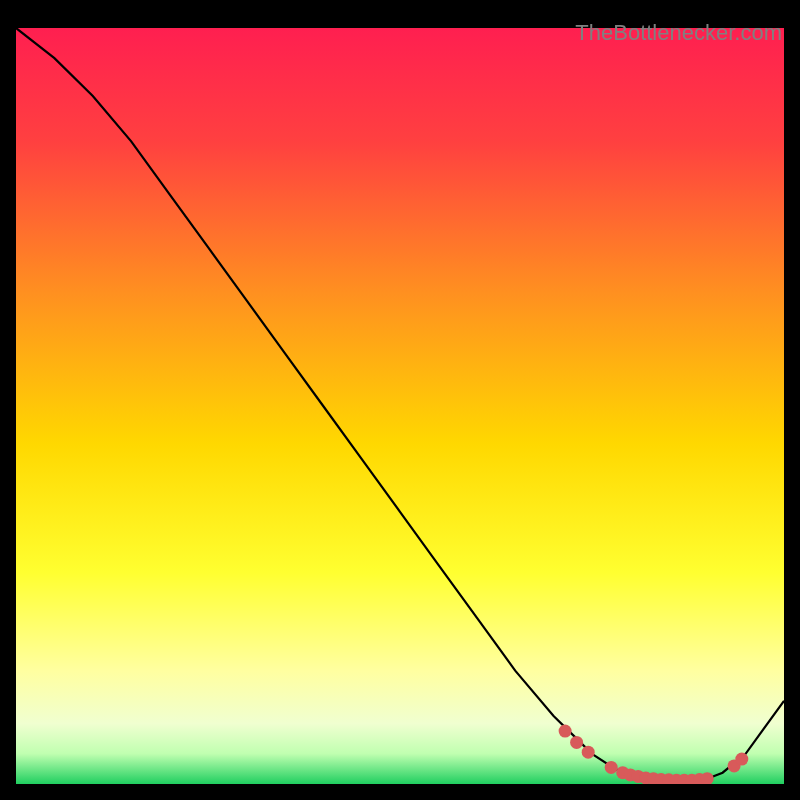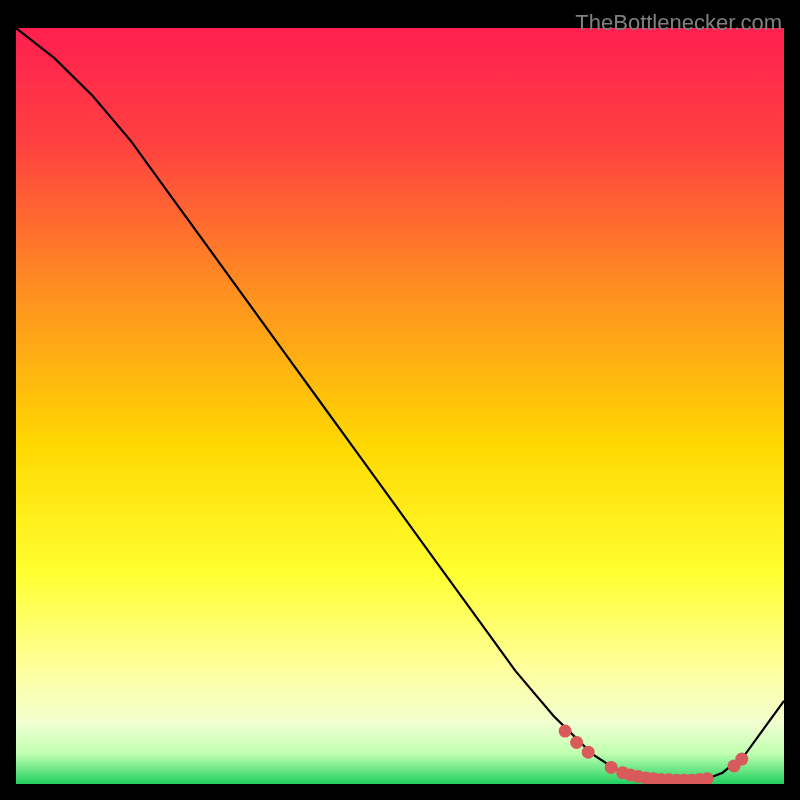--- a/index.html
+++ b/index.html
@@ -6,21 +6,21 @@
     margin: 0;
     padding: 0;
     background: #000;
     width: 800px;
     height: 800px;
     position: relative;
     font-family: Arial, sans-serif;
   }
   .watermark {
     position: absolute;
-    top: 10px;
+    top: 20px;
     right: 18px;
     color: #808080;
     font-size: 22px;
     z-index: 10;
   }
   .plot-area {
     position: absolute;
     left: 16px;
     top: 28px;
     width: 768px;

